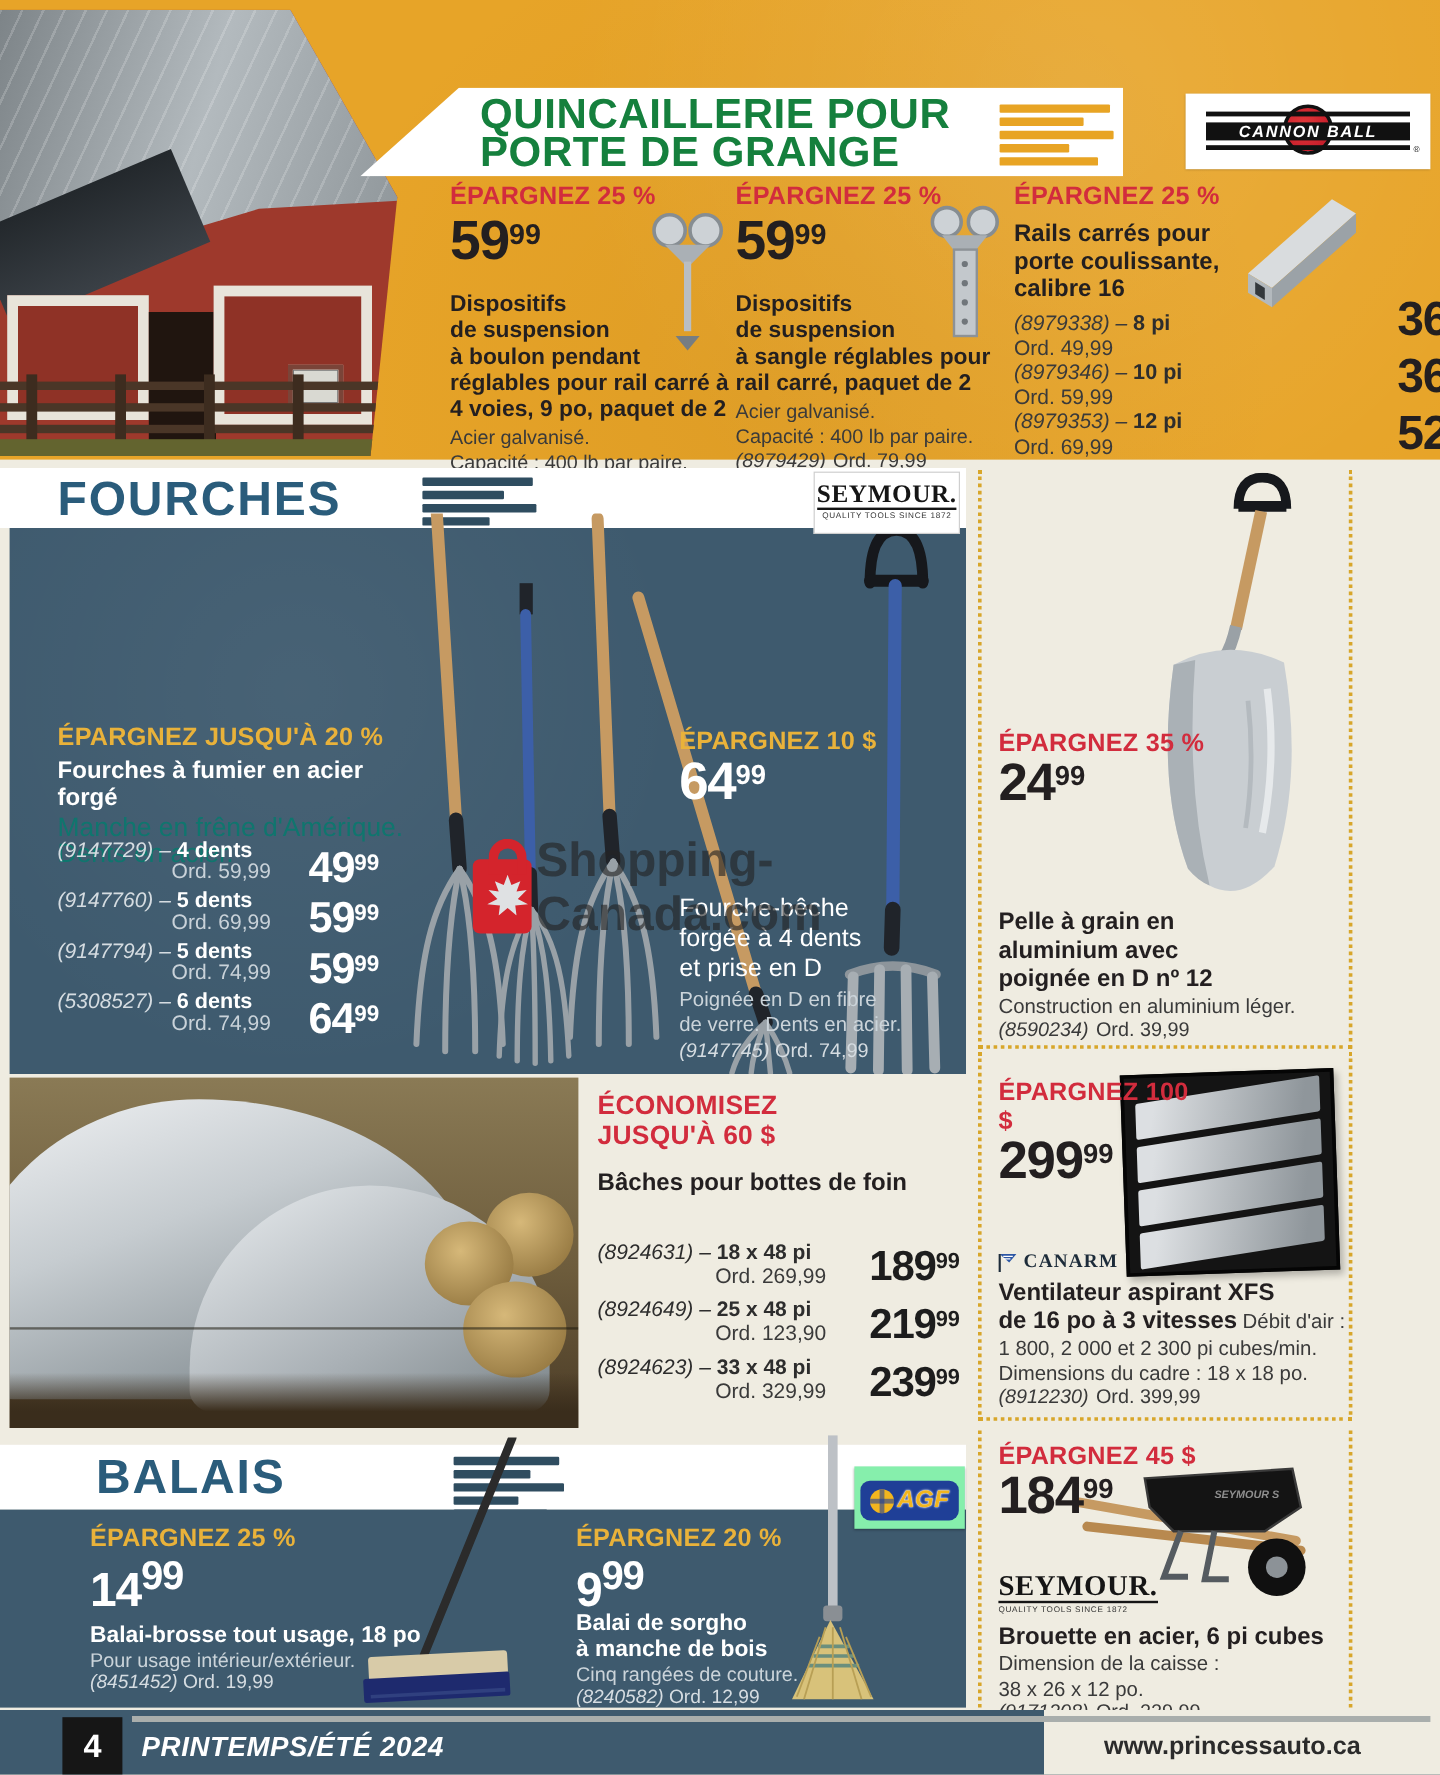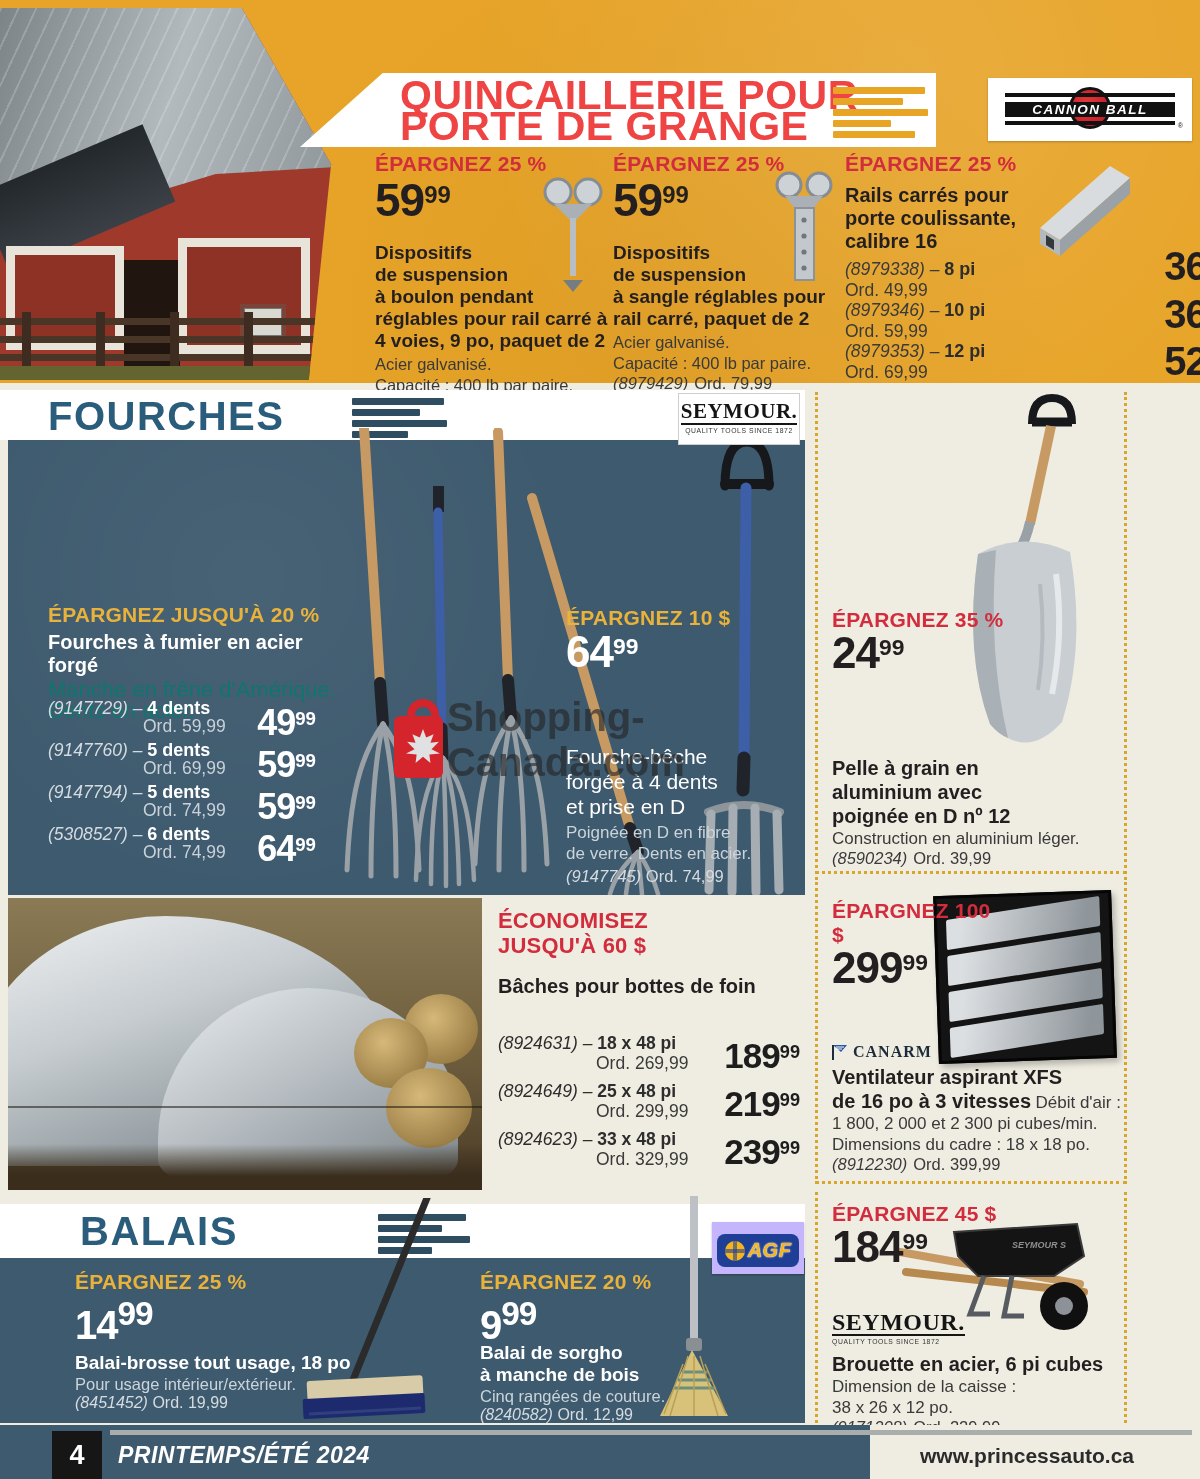--- a/index.html
+++ b/index.html
@@ -44,22 +44,22 @@
   .barn .window { position:absolute; left:240px; top:296px; width:46px; height:36px; background:#D9D9D2;
           border:4px solid #7a4438; box-shadow:inset 0 0 0 1px #777; }
   .barn .fence { position:absolute; left:0; bottom:12px; width:100%; height:56px; }
   .barn .fence .bar { position:absolute; left:0; width:100%; height:7px; background:#4A3627; }
   .barn .fence .post { position:absolute; top:0; width:9px; height:56px; background:#3D2C1F; }
   .barn .grass { position:absolute; left:0; bottom:0; width:100%; height:14px; background:#63642F; }
 
   
   .banner { position:absolute; left:300px; top:73px; width:636px; height:74px; background:#fff;
             clip-path:polygon(13% 0,100% 0,100% 100%,0 100%); }
-  .banner h1 { position:absolute; left:100px; top:7px; font-size:41px; line-height:31px;
-               font-weight:800; color:#ef4444; letter-spacing:0.5px; }
+  .banner h1 { position:absolute; left:100px; top:7px; font-size:35px; line-height:31px;
+               font-weight:800; color:#15803d; letter-spacing:0.5px; }
   .speed { position:absolute; display:flex; flex-direction:column; }
   .speed i { display:block; border-radius:1px; }
 
   .cb-box { position:absolute; left:988px; top:78px; width:204px; height:63px; background:#fff;
             box-shadow:0 1px 2px rgba(0,0,0,.25); }
   .cb-logo { position:absolute; left:17px; top:9px; width:170px; height:44px; }
   .cb-circle { position:absolute; left:64px; top:0; width:42px; height:42px; border-radius:50%;
                background:radial-gradient(circle at 40% 40%, #E33A3A, #C81F2C 70%);
                border:3px solid #111; }
   .cb-bar-thin { position:absolute; left:0; width:100%; height:4px; background:#111; }
@@ -196,21 +196,21 @@
   .bcol .bp { font-weight:800; font-size:40px; color:#fff; letter-spacing:-1px; line-height:40px; }
   .bcol .bt { color:#fff; font-weight:800; font-size:19px; line-height:22px; }
   .bcol .bd { color:#CBD4DA; font-size:16.5px; line-height:20px; }
   .bcol .sp { color:#D5DCE1; font-size:16px; }
   .bl1 { left:75px; top:1270px; width:250px; }
   .bl2 { left:480px; top:1270px; width:185px; }
   .bt-block1 { position:absolute; left:75px; top:1352px; width:300px; z-index:4; }
   .bt-block2 { position:absolute; left:480px; top:1342px; width:190px; z-index:4; }
   .pushbroom { position:absolute; left:295px; top:1198px; z-index:5; }
   .cornbroom { position:absolute; left:648px; top:1196px; z-index:5; }
-  .agf-box { position:absolute; left:712px; top:1222px; width:92px; height:52px; background:#c4b5fd; z-index:6;
+  .agf-box { position:absolute; left:712px; top:1222px; width:92px; height:52px; background:#86efac; z-index:6;
              box-shadow:0 1px 2px rgba(0,0,0,.3); }
   .agf-rect { position:absolute; left:5px; top:12px; width:82px; height:33px; background:#1F3F97; border-radius:8px;
               display:flex; align-items:center; justify-content:center; gap:3px; }
   .agf-globe { width:20px; height:20px; border-radius:50%; background:#F2B51E; position:relative; overflow:hidden; flex:0 0 auto; }
   .agf-globe:before { content:""; position:absolute; left:8px; top:0; width:4px; height:100%; background:#1F3F97; opacity:.6; }
   .agf-globe:after { content:""; position:absolute; left:0; top:8px; width:100%; height:4px; background:#1F3F97; opacity:.6; }
   .agf-txt { font-weight:800; font-style:italic; font-size:20px; color:#F2B51E;
              text-shadow:0 0 2px #fff, 0 0 1px #fff; letter-spacing:0.5px; }
 
   
@@ -488,21 +488,21 @@
 JUSQU'À 60 $</div>
     <div class="bt">Bâches pour bottes de foin</div>
     <div class="brows">
       <div class="brow">
         <div class="l1"><span class="pn">(8924631) –</span> <b>18 x 48 pi</b></div>
         <div class="l2">Ord. 269,99</div>
         <div class="rp"><span>189</span><sup>99</sup></div>
       </div>
       <div class="brow">
         <div class="l1"><span class="pn">(8924649) –</span> <b>25 x 48 pi</b></div>
-        <div class="l2">Ord. 299,99</div>
+        <div class="l2">Ord. 123,90</div>
         <div class="rp"><span>219</span><sup>99</sup></div>
       </div>
       <div class="brow">
         <div class="l1"><span class="pn">(8924623) –</span> <b>33 x 48 pi</b></div>
         <div class="l2">Ord. 329,99</div>
         <div class="rp"><span>239</span><sup>99</sup></div>
       </div>
     </div>
   </div>
 

